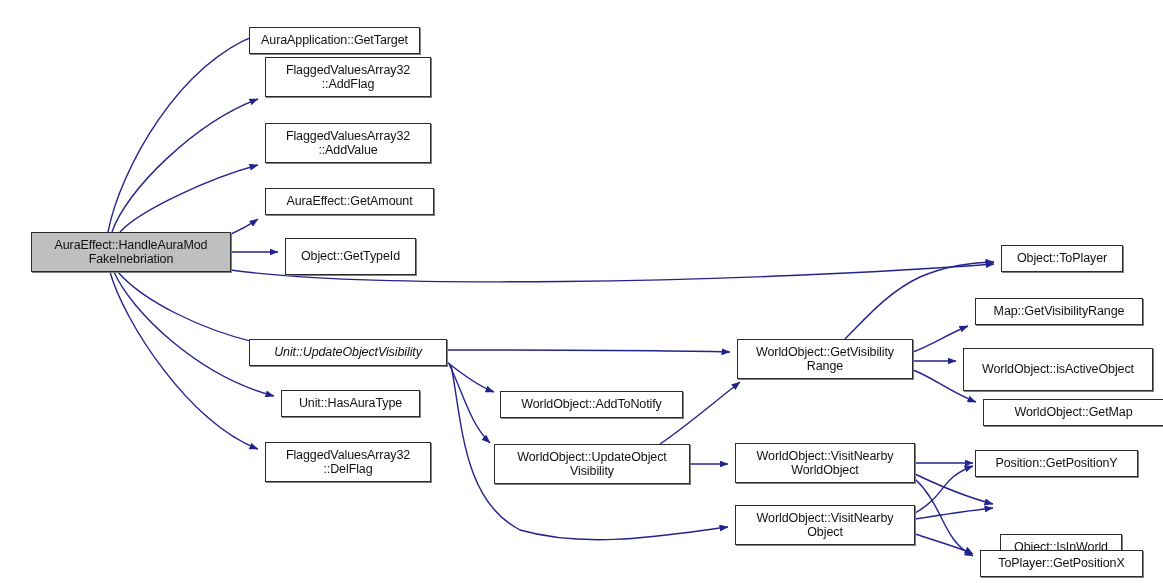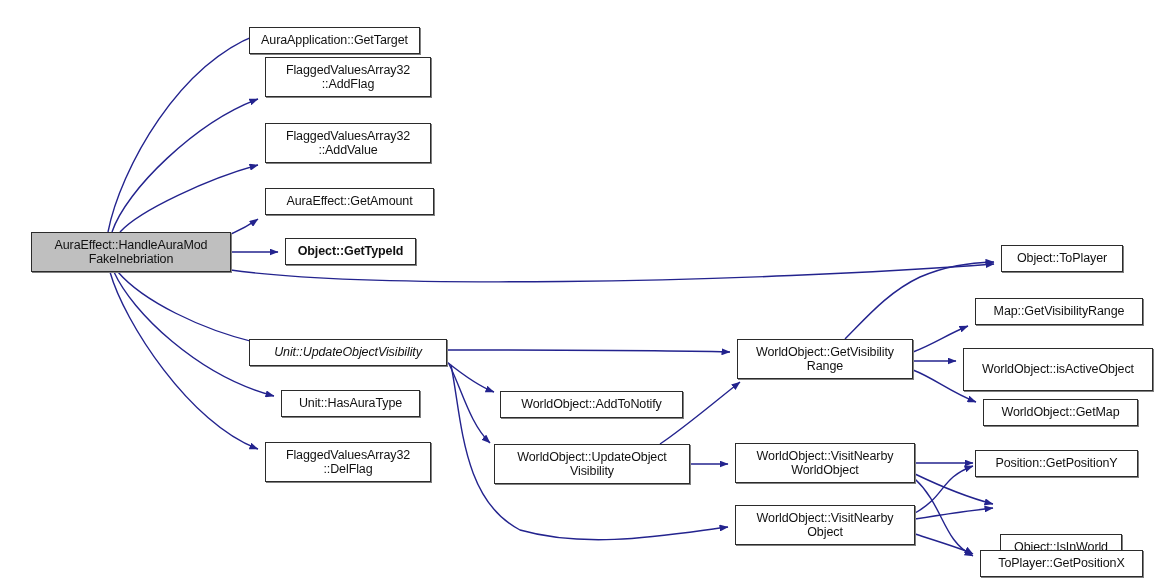--- a/index.html
+++ b/index.html
@@ -93,36 +93,36 @@
 
   <div id="node-group">
       <div class="node root" style="left: 6px; top: 232px; width: 200px; height: 40px; margin-left: 25px;"><span class="node-label">AuraEffect::HandleAuraMod
 FakeInebriation</span></div>
       <div class="node" style="left: 249px; top: 5px; width: 171px; height: 27px; margin-top: 22px;"><span class="node-label">AuraApplication::GetTarget</span></div>
       <div class="node" style="left: 265px; top: 57px; width: 166px; height: 40px;"><span class="node-label">FlaggedValuesArray32
 ::AddFlag</span></div>
       <div class="node" style="left: 265px; top: 123px; width: 166px; height: 40px;"><span class="node-label">FlaggedValuesArray32
 ::AddValue</span></div>
       <div class="node" style="left: 265px; top: 188px; width: 169px; height: 27px;"><span class="node-label">AuraEffect::GetAmount</span></div>
-      <div class="node" style="left: 285px; top: 238px; width: 131px; height: 27px; font-weight: bold;"><span class="node-label">Object::GetTypeId</span></div>
+      <div class="node" style="left: 285px; top: 238px; width: 131px; height: 37px;"><span class="node-label">Object::GetTypeId</span></div>
       <div class="node" style="left: 249px; top: 339px; width: 198px; height: 27px; font-style: italic;"><span class="node-label">Unit::UpdateObjectVisibility</span></div>
       <div class="node" style="left: 281px; top: 390px; width: 139px; height: 27px;"><span class="node-label">Unit::HasAuraType</span></div>
       <div class="node" style="left: 265px; top: 442px; width: 166px; height: 40px;"><span class="node-label">FlaggedValuesArray32
 ::DelFlag</span></div>
       <div class="node" style="left: 500px; top: 391px; width: 183px; height: 27px;"><span class="node-label">WorldObject::AddToNotify</span></div>
       <div class="node" style="left: 494px; top: 444px; width: 196px; height: 40px;"><span class="node-label">WorldObject::UpdateObject
 Visibility</span></div>
       <div class="node" style="left: 737px; top: 339px; width: 176px; height: 40px;"><span class="node-label">WorldObject::GetVisibility
 Range</span></div>
       <div class="node" style="left: 735px; top: 443px; width: 180px; height: 40px;"><span class="node-label">WorldObject::VisitNearby
 WorldObject</span></div>
       <div class="node" style="left: 735px; top: 505px; width: 180px; height: 40px;"><span class="node-label">WorldObject::VisitNearby
 Object</span></div>
       <div class="node" style="left: 1001px; top: 245px; width: 122px; height: 27px;"><span class="node-label">Object::ToPlayer</span></div>
       <div class="node" style="left: 975px; top: 298px; width: 168px; height: 27px; align-items: center;"><span class="node-label">Map::GetVisibilityRange</span></div>
       <div class="node" style="left: 963px; top: 348px; width: 190px; height: 43px;"><span class="node-label">WorldObject::isActiveObject</span></div>
-      <div class="node" style="left: 983px; top: 399px; width: 155px; height: 27px;"><span class="node-label">WorldObject::GetMap</span></div>
+      <div class="node" style="left: 983px; top: 399px; width: 181px; height: 27px;"><span class="node-label">WorldObject::GetMap</span></div>
       <div class="node" style="left: 975px; top: 450px; width: 163px; height: 27px;"><span class="node-label">Position::GetPositionY</span></div>
       <div class="node" style="left: 1000px; top: 500px; width: 122px; height: 27px; margin-top: 34px;"><span class="node-label">Object::IsInWorld</span></div>
       <div class="node" style="left: 980px; top: 550px; width: 163px; height: 27px;"><span class="node-label">ToPlayer::GetPositionX</span></div>
     </div>
 
 </div>
 
 </body></html>

